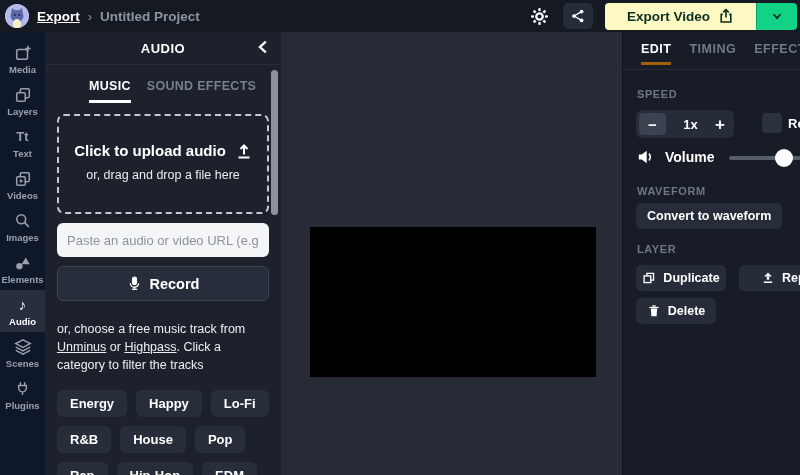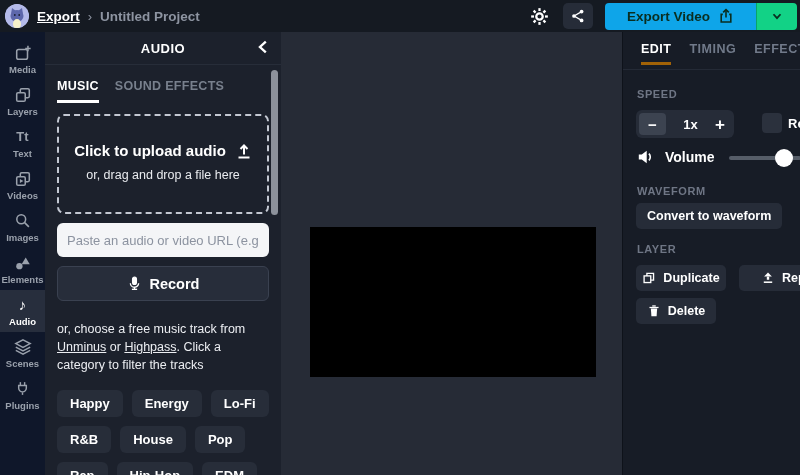--- a/index.html
+++ b/index.html
@@ -27,21 +27,21 @@
   .topnav-item { color:#fff; font-weight:bold; font-size:13.5px; cursor:pointer; }
   .top-actions { position:absolute; right:3px; display:flex; align-items:center; gap:12px; }
   .icon-btn { background:none; border:none; color:#fff; cursor:pointer; padding:2px; }
   .share-btn {
     width:30px; height:26px; background:#262c38; border:none; border-radius:5px;
     color:#fff; display:flex; align-items:center; justify-content:center; cursor:pointer;
   }
   .export-group { display:flex; align-items:stretch; height:27px; }
   .export-btn {
     display:flex; align-items:center; gap:8px; padding:0 22px;
-    background:#0ea5e9; color:#0a2e20; font-weight:bold; font-size:13.5px;
+    background:#fef9c3; color:#0a2e20; font-weight:bold; font-size:13.5px;
     border:none; border-radius:4px 0 0 4px; cursor:pointer;
     border-right:1px solid #0aa468;
   }
   .export-caret {
     width:40px; background:#12d286; border:none; border-radius:0 4px 4px 0;
     color:#0a2e20; display:flex; align-items:center; justify-content:center; cursor:pointer;
   }
 
   
   .rail {
@@ -65,21 +65,21 @@
   }
   .ap-header {
     height:33px; display:flex; align-items:center; justify-content:center;
     border-bottom:1px solid #272d39; position:relative;
   }
   .ap-title { font-weight:bold; font-size:13px; letter-spacing:0.5px; }
   .ap-collapse { position:absolute; right:8px; top:6px; background:none; border:none; color:#fff; cursor:pointer; }
   .ap-body { padding:12px 12px 0 12px; }
   .ap-tabs { display:flex; gap:16px; margin-top:2px; }
   .ap-tab { font-weight:bold; font-size:12.5px; letter-spacing:0.3px; color:#78808d; cursor:pointer; padding-bottom:7px; }
-  .ap-tab.active { color:#fff; border-bottom:3px solid #fff; }
+  .ap-tab.active { color:#fff; border-bottom:3px solid #fff;margin-left:32px; }
   .upload-box {
     margin-top:11px; border:2px dashed #c3c8d2; border-radius:7px;
     padding:26px 8px 30px 8px; text-align:center; cursor:pointer;
   }
   .upload-title { font-weight:bold; font-size:15px; display:flex; align-items:center; justify-content:center; gap:10px; }
   .upload-sub { font-size:12.5px; margin-top:9px; color:#e9ebef; }
   .url-input {
     margin-top:9px; width:100%; height:34px; border:none; border-radius:6px;
     background:#f4f5f7; padding:0 10px; font-size:13px; color:#333;
     font-family:"Liberation Sans", sans-serif; outline:none;
@@ -337,22 +337,22 @@
           <line x1="10" y1="15" x2="10" y2="17.5"></line>
           <line x1="6.5" y1="17.8" x2="13.5" y2="17.8"></line>
         </svg>
       </span>
       <span>Record</span>
     </button>
 
     <p class="hint"><span>or, choose a free music track from </span><a>Unminus</a><span> or </span><a>Highpass</a><span>. Click a category to filter the tracks</span></p>
 
     <div class="cats">
+      <button class="cat-btn">Energy</button>
       <button class="cat-btn">Happy</button>
-      <button class="cat-btn">Energy</button>
       <button class="cat-btn">Lo-Fi</button>
       <button class="cat-btn">R&amp;B</button>
       <button class="cat-btn">House</button>
       <button class="cat-btn">Pop</button>
       <button class="cat-btn">Rap</button>
       <button class="cat-btn">Hip-Hop</button>
       <button class="cat-btn">EDM</button>
     </div>
   </div>
 

